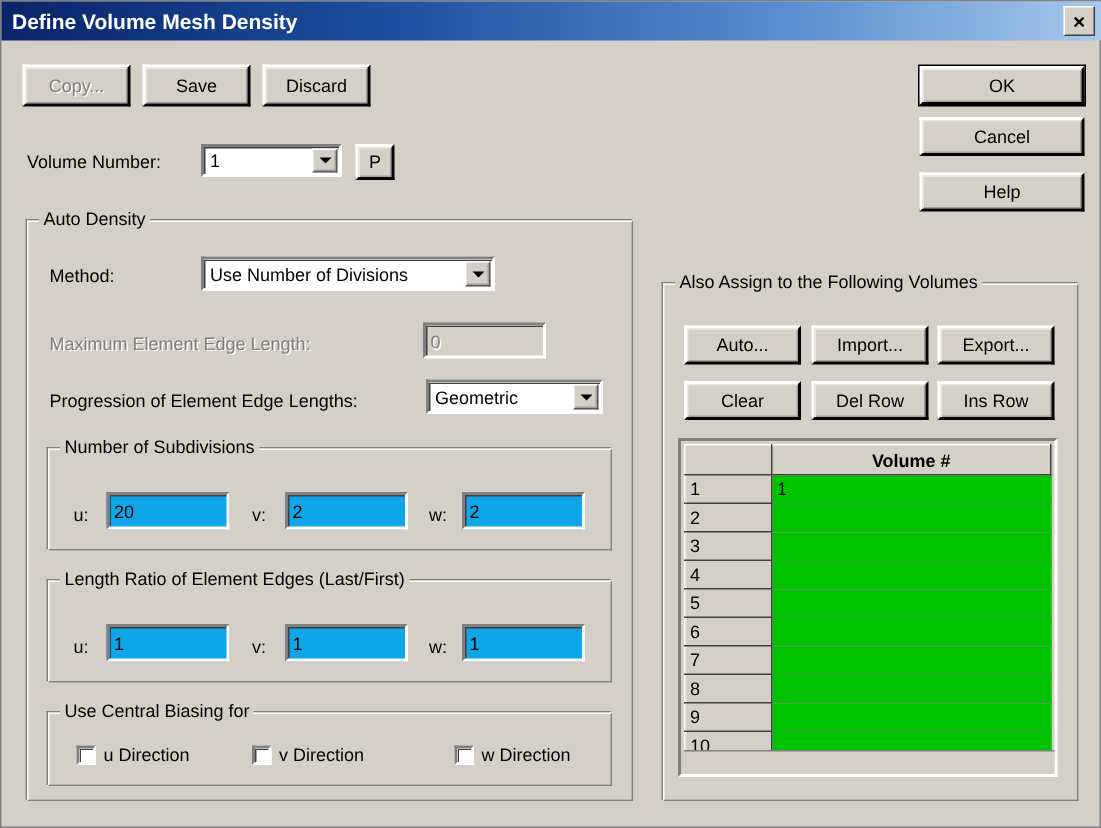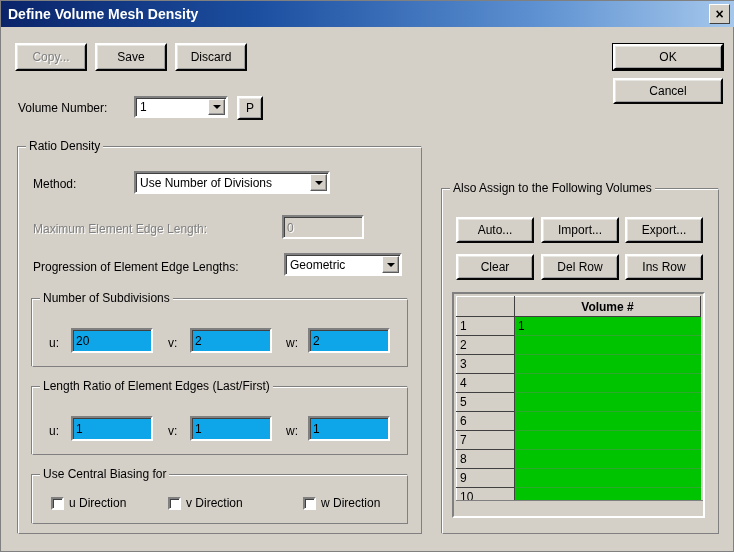--- a/index.html
+++ b/index.html
@@ -223,33 +223,34 @@
       <span>×</span>
     </div>
   </div>
 
   <div class="btn disabled" style="left:14px; top:42px; width:72px; height:28px;">Copy...</div>
   <div class="btn" style="left:94px; top:42px; width:72px; height:28px;">Save</div>
   <div class="btn" style="left:174px; top:42px; width:72px; height:28px;">Discard</div>
 
   <div class="btn default" style="left:612px; top:43px; width:110px; height:26px;">OK</div>
   <div class="btn" style="left:612px; top:77px; width:110px; height:26px;">Cancel</div>
+  <div class="btn" style="left:612px; top:114px; width:110px; height:26px;">Help</div>
 
   <div class="lbl" style="left:17px; top:100px;">Volume Number:</div>
   <div class="combo" style="left:133px; top:95px; width:94px; height:22px;">
     <span class="cval">1</span>
     <span class="carrow">
         <i></i>
       </span>
   </div>
   <div class="btn" style="left:236px; top:95px; width:26px; height:24px;">P</div>
 
   <div class="group" style="left:16px; top:145px; width:405px; height:388px;">
     <div class="ginner"></div>
-    <div class="glegend">Ratio Density</div>
+    <div class="glegend">Auto Density</div>
   </div>
 
   <div class="lbl" style="left:32px; top:176px;">Method:</div>
   <div class="combo" style="left:133px; top:170px; width:196px; height:23px;">
     <span class="cval">Use Number of Divisions</span>
     <span class="carrow">
         <i></i>
       </span>
   </div>
 

